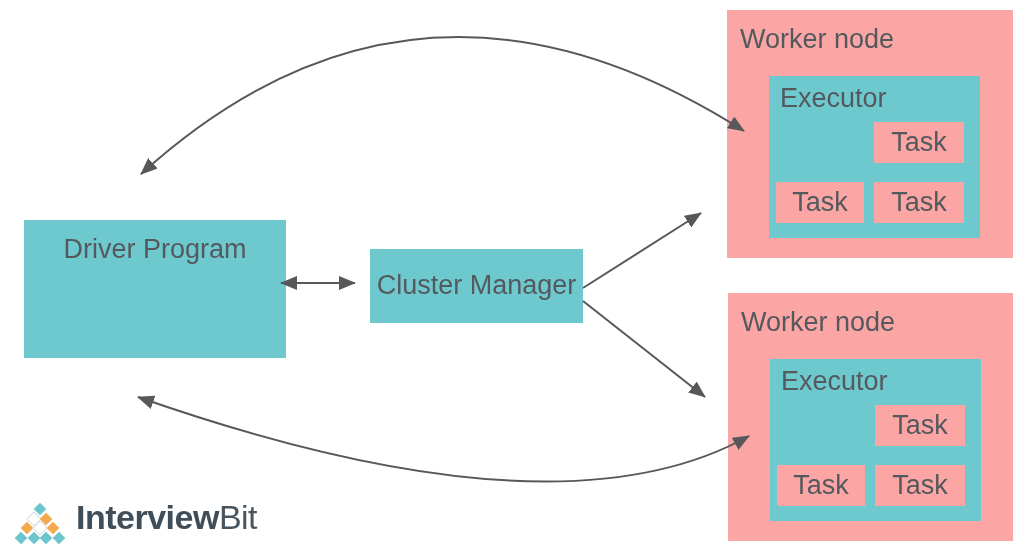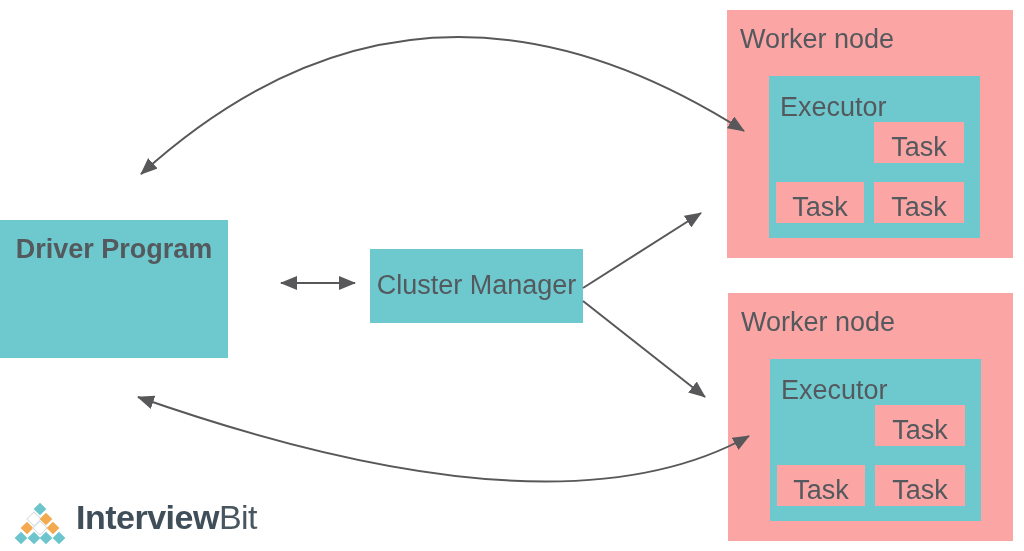--- a/index.html
+++ b/index.html
@@ -6,35 +6,35 @@
   body{
     width:1024px;height:551px;position:relative;background:#ffffff;
     font-family:"Liberation Sans","DejaVu Sans",sans-serif;overflow:hidden;
   }
   .canvas{position:absolute;inset:0;}
   .box{position:absolute;box-sizing:border-box;}
   .teal{background:#6ec9cf;}
   .orange{background:#fca5a5;}
   .lbl{color:#54595d;font-size:27px;line-height:1.15;white-space:nowrap;}
   
-  .driver{left:0;top:220px;width:228px;height:138px;font-weight:bold;}
+  .driver{left:24px;top:220px;width:262px;height:138px;}
   .driver-title{position:absolute;left:0;right:0;top:14px;text-align:center;}
   .spark-ctx{position:absolute;left:24px;top:68px;width:175px;height:56px;
     display:flex;align-items:center;justify-content:center;}
   
   .cluster{left:370px;top:249px;width:213px;height:74px;
     display:flex;align-items:center;justify-content:center;}
   
   .worker1{left:727px;top:10px;width:286px;height:248px;}
   .worker2{left:728px;top:293px;width:285px;height:248px;}
   .worker-title{position:absolute;left:13px;top:14px;}
   .executor{position:absolute;left:42px;top:66px;width:211px;height:162px;}
-  .executor-label{position:absolute;left:11px;top:16px;}
+  .executor-label{position:absolute;left:11px;top:7px;}
   .task{position:absolute;width:90px;height:41px;
-    display:flex;align-items:flex-end;justify-content:center;}
+    display:flex;align-items:center;justify-content:center;}
   .task-tr{right:16px;top:46px;}
   .task-bl{left:7px;bottom:15px;width:88px;}
   .task-br{right:16px;bottom:15px;}
   
   .arrows{position:absolute;left:0;top:0;z-index:5;pointer-events:none;}
   
   .watermark{position:absolute;right:12px;top:507px;z-index:9;
     color:rgba(255,255,255,0.82);font-size:20px;letter-spacing:1px;white-space:nowrap;}
   
   .brand{position:absolute;left:14px;top:498px;height:50px;}

